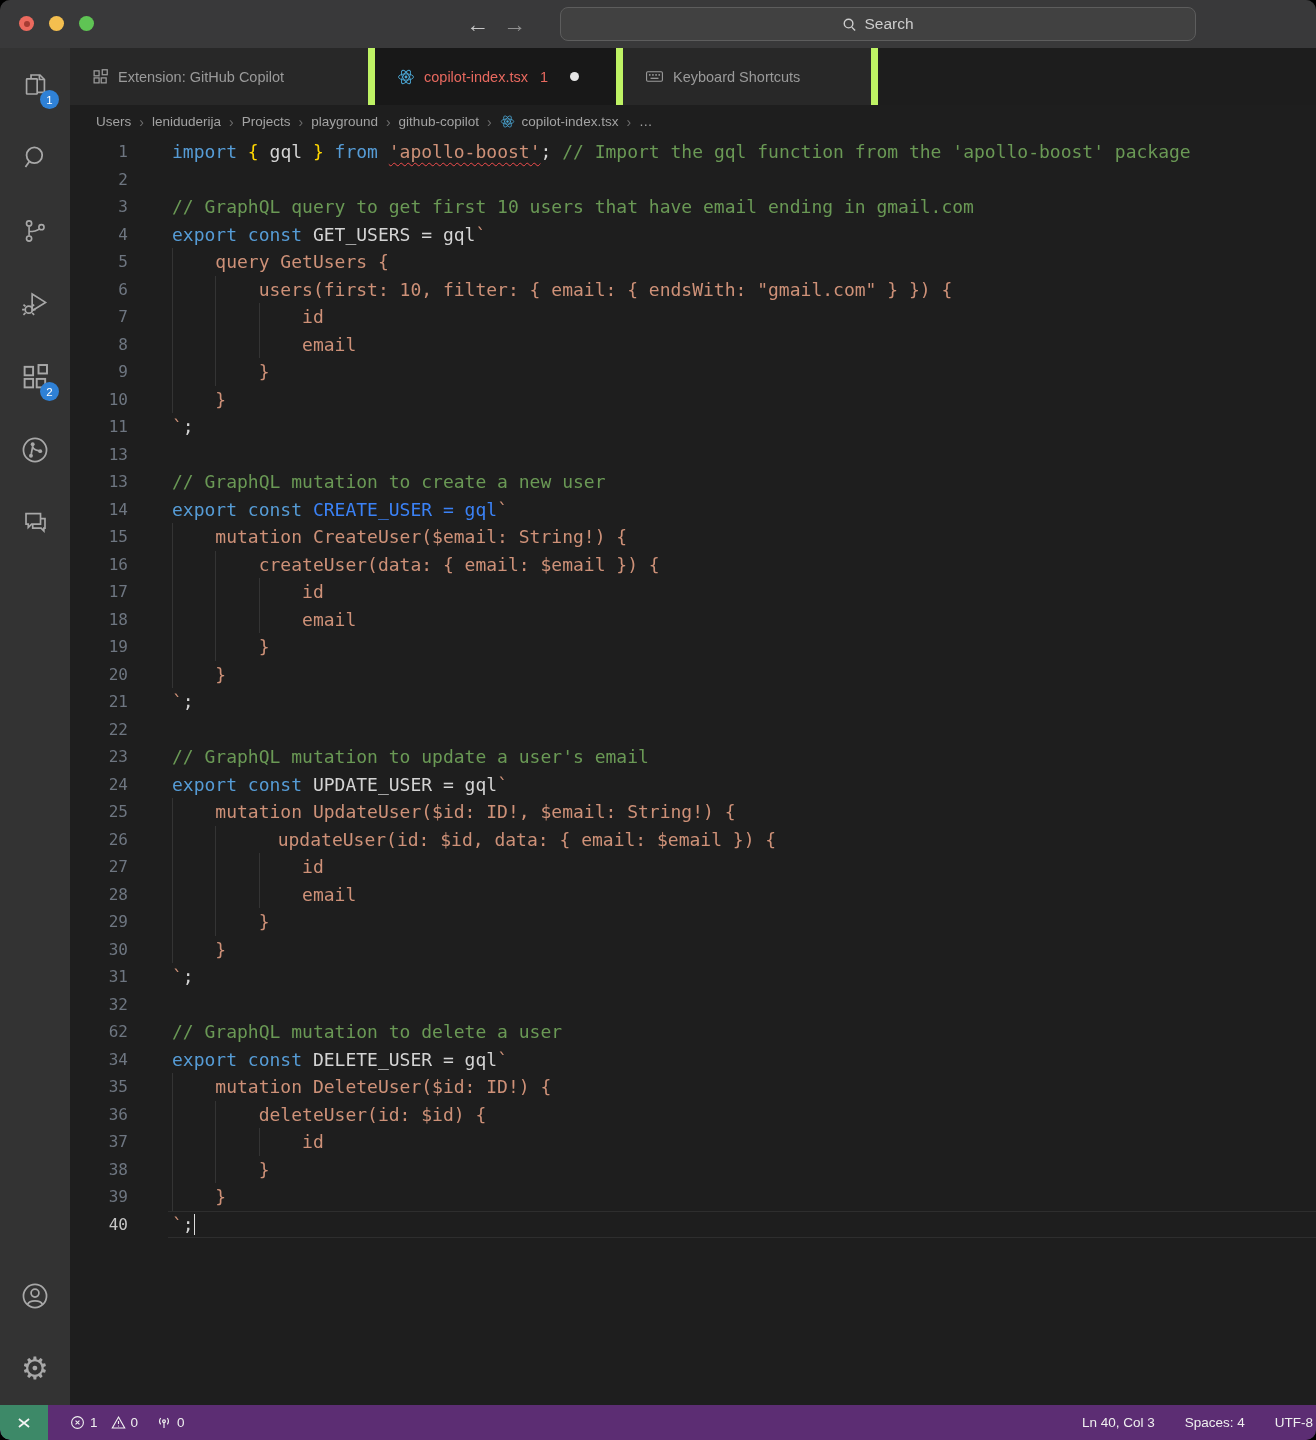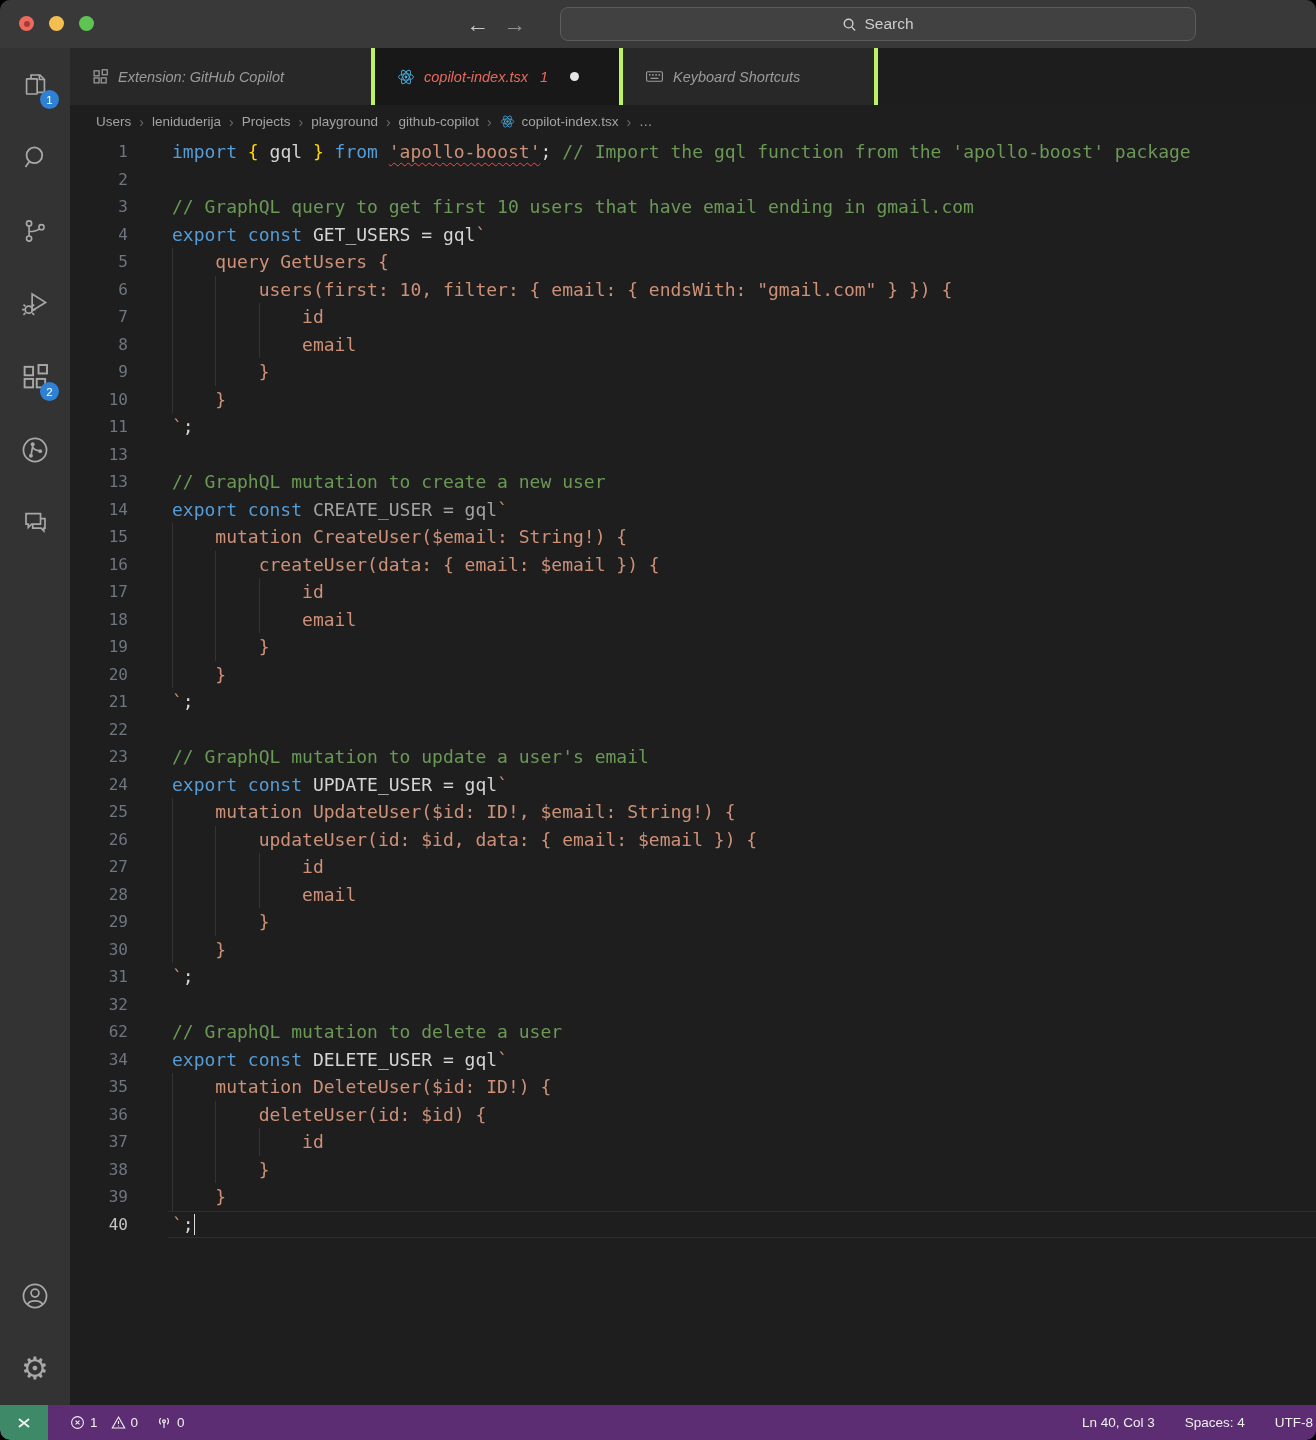--- a/index.html
+++ b/index.html
@@ -18,21 +18,21 @@
   .nav{position:absolute;left:466px;top:0;height:48px;display:flex;align-items:center;gap:14px;}
   .arrow{font-size:23px;line-height:1;}
   .arrow.back{color:#c6c6c6;}
   .arrow.fwd{color:#8f8f8f;}
   .searchbox{position:absolute;left:560px;top:7px;width:634px;height:32px;border:1px solid #5d5d5d;border-radius:8px;
              background:#414141;display:flex;align-items:center;justify-content:center;gap:7px;color:#cdcdcd;font-size:15.5px;}
 
   
   .tabbar{position:absolute;top:48px;left:70px;right:0;height:57px;background:#1d1d1d;display:flex;}
   .tab{height:100%;display:flex;align-items:center;padding-left:22px;box-sizing:border-box;
-       border-right:4px solid #bef264;font-size:14.5px;gap:9px;font-style:italic;}
+       border-right:7px solid #bef264;font-size:14.5px;gap:9px;}
   .tab.inactive{background:#282828;color:#9a9a9a;}
   .tab.active{background:#181818;color:var(--taberr);}
   .tab .ticon{display:flex;align-items:center;}
   .errnum{margin-left:3px;}
   .mod-dot{width:9px;height:9px;border-radius:50%;background:#e6e6e6;margin-left:13px;}
 
   
   .breadcrumb{position:absolute;top:105px;left:70px;right:0;height:33px;background:#1e1e1e;display:flex;
               align-items:center;padding-left:26px;font-size:13.5px;color:#a3a3a3;gap:8px;}
   .breadcrumb .sep{color:#6d6d6d;font-size:14px;}
@@ -174,33 +174,33 @@
       <div class="code-line"><div class="ln">4</div><div class="ct"><span style="color: rgb(86, 156, 214);">export </span><span style="color: rgb(86, 156, 214);">const </span><span style="color: rgb(212, 212, 212);">GET_USERS = gql</span><span style="color: rgb(206, 145, 120);">`</span></div></div>
       <div class="code-line"><div class="ln">5</div><div class="ct"><div class="guide" style="left: 0ch;"></div><span style="color: rgb(206, 145, 120);">    query GetUsers {</span></div></div>
       <div class="code-line"><div class="ln">6</div><div class="ct"><div class="guide" style="left: 0ch;"></div><div class="guide" style="left: 4ch;"></div><span style="color: rgb(206, 145, 120);">        users(first: 10, filter: { email: { endsWith: "gmail.com" } }) {</span></div></div>
       <div class="code-line"><div class="ln">7</div><div class="ct"><div class="guide" style="left: 0ch;"></div><div class="guide" style="left: 4ch;"></div><div class="guide" style="left: 8ch;"></div><span style="color: rgb(206, 145, 120);">            id</span></div></div>
       <div class="code-line"><div class="ln">8</div><div class="ct"><div class="guide" style="left: 0ch;"></div><div class="guide" style="left: 4ch;"></div><div class="guide" style="left: 8ch;"></div><span style="color: rgb(206, 145, 120);">            email</span></div></div>
       <div class="code-line"><div class="ln">9</div><div class="ct"><div class="guide" style="left: 0ch;"></div><div class="guide" style="left: 4ch;"></div><span style="color: rgb(206, 145, 120);">        }</span></div></div>
       <div class="code-line"><div class="ln">10</div><div class="ct"><div class="guide" style="left: 0ch;"></div><span style="color: rgb(206, 145, 120);">    }</span></div></div>
       <div class="code-line"><div class="ln">11</div><div class="ct"><span style="color: rgb(206, 145, 120);">`</span><span style="color: rgb(212, 212, 212);">;</span></div></div>
       <div class="code-line"><div class="ln">13</div><div class="ct"></div></div>
       <div class="code-line"><div class="ln">13</div><div class="ct"><span style="color: rgb(106, 153, 85);">// GraphQL mutation to create a new user</span></div></div>
-      <div class="code-line"><div class="ln">14</div><div class="ct"><span style="color: rgb(86, 156, 214);">export </span><span style="color: rgb(86, 156, 214);">const </span><span style="color: #a3a3a3;">CREATE_USER = gql</span><span style="color: rgb(206, 145, 120);">`</span></div></div>
+      <div class="code-line"><div class="ln">14</div><div class="ct"><span style="color: rgb(86, 156, 214);">export </span><span style="color: rgb(86, 156, 214);">const </span><span style="color: #3b82f6;">CREATE_USER = gql</span><span style="color: rgb(206, 145, 120);">`</span></div></div>
       <div class="code-line"><div class="ln">15</div><div class="ct"><div class="guide" style="left: 0ch;"></div><span style="color: rgb(206, 145, 120);">    mutation CreateUser($email: String!) {</span></div></div>
       <div class="code-line"><div class="ln">16</div><div class="ct"><div class="guide" style="left: 0ch;"></div><div class="guide" style="left: 4ch;"></div><span style="color: rgb(206, 145, 120);">        createUser(data: { email: $email }) {</span></div></div>
       <div class="code-line"><div class="ln">17</div><div class="ct"><div class="guide" style="left: 0ch;"></div><div class="guide" style="left: 4ch;"></div><div class="guide" style="left: 8ch;"></div><span style="color: rgb(206, 145, 120);">            id</span></div></div>
       <div class="code-line"><div class="ln">18</div><div class="ct"><div class="guide" style="left: 0ch;"></div><div class="guide" style="left: 4ch;"></div><div class="guide" style="left: 8ch;"></div><span style="color: rgb(206, 145, 120);">            email</span></div></div>
       <div class="code-line"><div class="ln">19</div><div class="ct"><div class="guide" style="left: 0ch;"></div><div class="guide" style="left: 4ch;"></div><span style="color: rgb(206, 145, 120);">        }</span></div></div>
       <div class="code-line"><div class="ln">20</div><div class="ct"><div class="guide" style="left: 0ch;"></div><span style="color: rgb(206, 145, 120);">    }</span></div></div>
       <div class="code-line"><div class="ln">21</div><div class="ct"><span style="color: rgb(206, 145, 120);">`</span><span style="color: rgb(212, 212, 212);">;</span></div></div>
       <div class="code-line"><div class="ln">22</div><div class="ct"></div></div>
       <div class="code-line"><div class="ln">23</div><div class="ct"><span style="color: rgb(106, 153, 85);">// GraphQL mutation to update a user's email</span></div></div>
       <div class="code-line"><div class="ln">24</div><div class="ct"><span style="color: rgb(86, 156, 214);">export </span><span style="color: rgb(86, 156, 214);">const </span><span style="color: rgb(212, 212, 212);">UPDATE_USER = gql</span><span style="color: rgb(206, 145, 120);">`</span></div></div>
       <div class="code-line"><div class="ln">25</div><div class="ct"><div class="guide" style="left: 0ch;"></div><span style="color: rgb(206, 145, 120);">    mutation UpdateUser($id: ID!, $email: String!) {</span></div></div>
-      <div class="code-line"><div class="ln">26</div><div class="ct"><div class="guide" style="left: 0ch;"></div><div class="guide" style="left: 4ch;"></div><span style="color: rgb(206, 145, 120);">        updateUser(id: $id, data: { email: $email }) {</span></div></div>
+      <div class="code-line"><div class="ln">26</div><div class="ct"><div class="guide" style="left: 0ch;"></div><div class="guide" style="left: 4ch;"></div><span style="color: rgb(206, 145, 120); margin-left: 19px;">        updateUser(id: $id, data: { email: $email }) {</span></div></div>
       <div class="code-line"><div class="ln">27</div><div class="ct"><div class="guide" style="left: 0ch;"></div><div class="guide" style="left: 4ch;"></div><div class="guide" style="left: 8ch;"></div><span style="color: rgb(206, 145, 120);">            id</span></div></div>
       <div class="code-line"><div class="ln">28</div><div class="ct"><div class="guide" style="left: 0ch;"></div><div class="guide" style="left: 4ch;"></div><div class="guide" style="left: 8ch;"></div><span style="color: rgb(206, 145, 120);">            email</span></div></div>
       <div class="code-line"><div class="ln">29</div><div class="ct"><div class="guide" style="left: 0ch;"></div><div class="guide" style="left: 4ch;"></div><span style="color: rgb(206, 145, 120);">        }</span></div></div>
       <div class="code-line"><div class="ln">30</div><div class="ct"><div class="guide" style="left: 0ch;"></div><span style="color: rgb(206, 145, 120);">    }</span></div></div>
       <div class="code-line"><div class="ln">31</div><div class="ct"><span style="color: rgb(206, 145, 120);">`</span><span style="color: rgb(212, 212, 212);">;</span></div></div>
       <div class="code-line"><div class="ln">32</div><div class="ct"></div></div>
       <div class="code-line"><div class="ln">62</div><div class="ct"><span style="color: rgb(106, 153, 85);">// GraphQL mutation to delete a user</span></div></div>
       <div class="code-line"><div class="ln">34</div><div class="ct"><span style="color: rgb(86, 156, 214);">export </span><span style="color: rgb(86, 156, 214);">const </span><span style="color: rgb(212, 212, 212);">DELETE_USER = gql</span><span style="color: rgb(206, 145, 120);">`</span></div></div>
       <div class="code-line"><div class="ln">35</div><div class="ct"><div class="guide" style="left: 0ch;"></div><span style="color: rgb(206, 145, 120);">    mutation DeleteUser($id: ID!) {</span></div></div>
       <div class="code-line"><div class="ln">36</div><div class="ct"><div class="guide" style="left: 0ch;"></div><div class="guide" style="left: 4ch;"></div><span style="color: rgb(206, 145, 120);">        deleteUser(id: $id) {</span></div></div>

